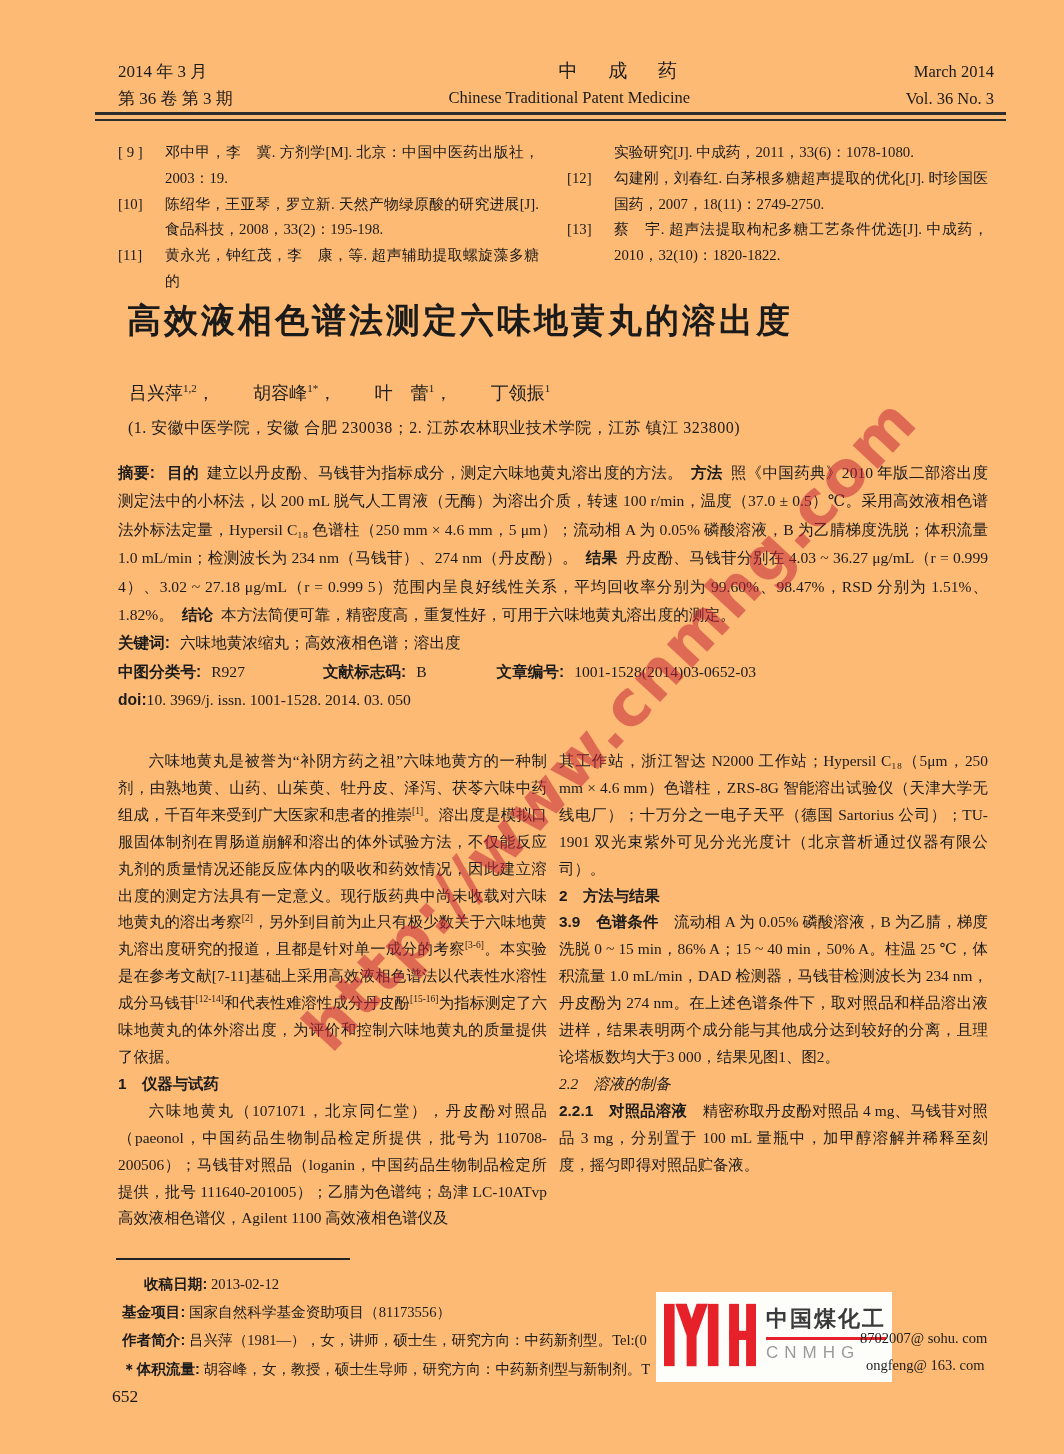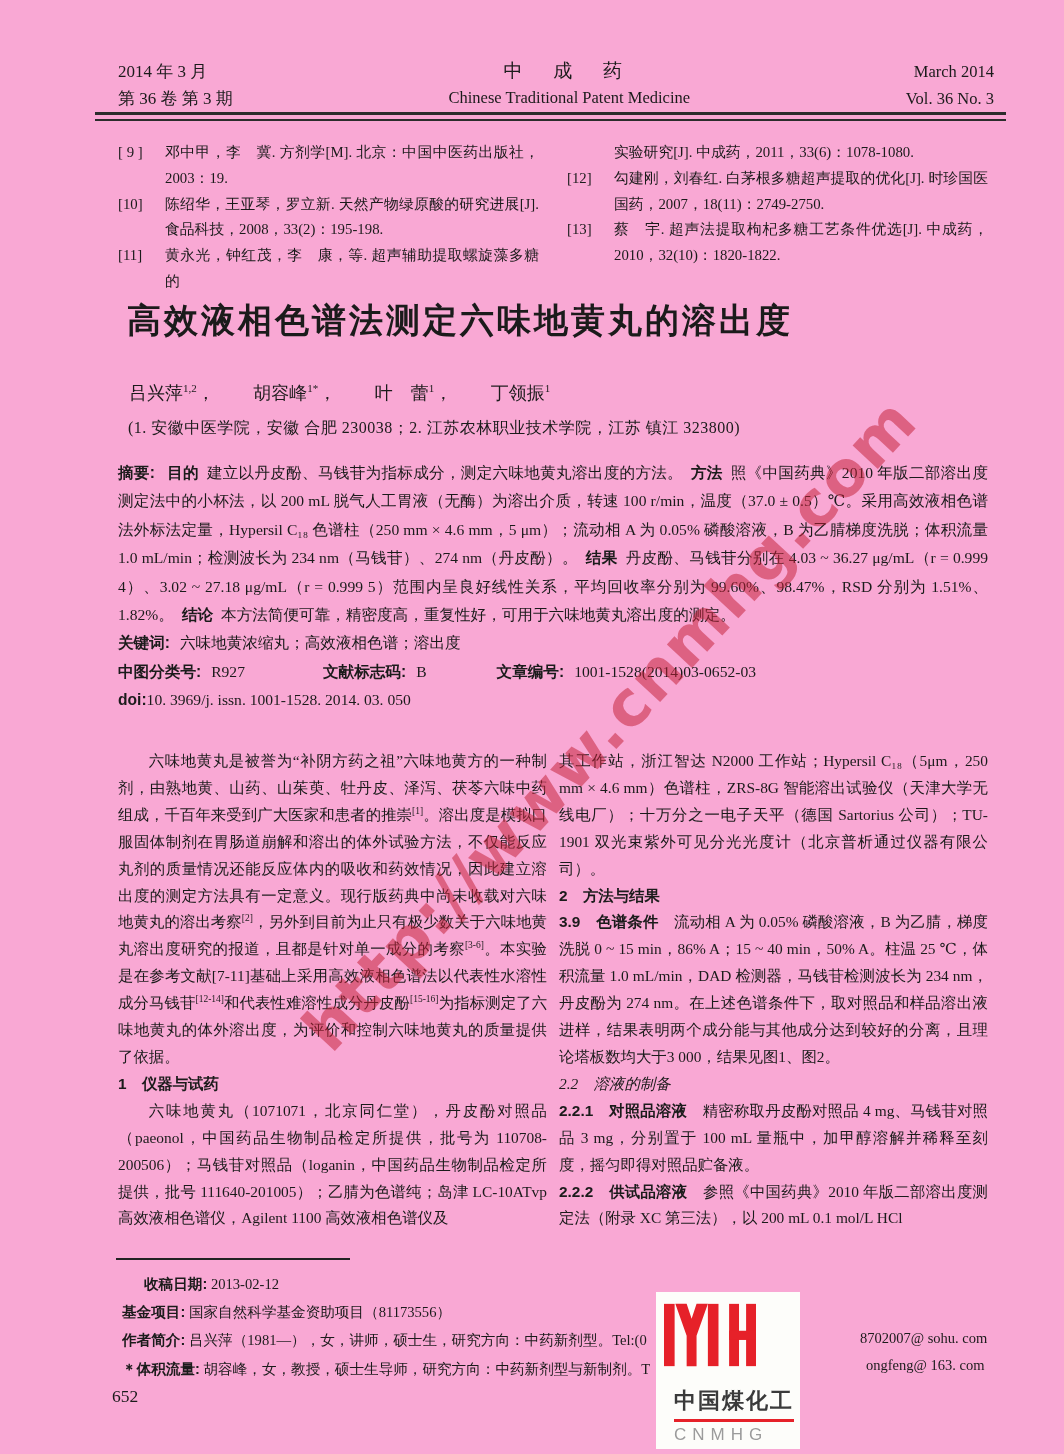--- a/index.html
+++ b/index.html
@@ -1,27 +1,27 @@
 <!DOCTYPE html>
 <html><head>
 <meta charset="utf-8">
 <style>
   html,body { margin:0; padding:0; background:#e9e9e9; }
   .page {
     position:relative; width:1064px; height:1454px; margin:0 auto;
-    background:#f9a8d4; overflow:hidden;
+    background:#fdba74; overflow:hidden;
     font-family:"Liberation Serif","DejaVu Serif",serif;
     color:#1b1b1b;
   }
   sup { font-size:10px; line-height:0; }
 
   
   .header { position:absolute; top:58px; left:118px; right:70px; display:flex; justify-content:space-between; }
   .h-left { font-size:17px; line-height:27px; }
-  .h-center { text-align:center; }
+  .h-center { text-align:right; }
   .h-center .cn { font-size:19px; letter-spacing:13px; }
   .h-center .en { font-size:16.5px; margin-top:4px; }
   .h-right { text-align:right; font-size:16.5px; line-height:27px; }
   .header-rule { position:absolute; top:112px; left:95px; right:58px; height:4px;
     border-top:3px solid #2c2c2c; border-bottom:2px solid #2c2c2c; }
 
   
   .refs { position:absolute; top:140px; left:118px; width:870px; display:flex; gap:28px;
     font-size:14.8px; line-height:25.8px; }
   .refs-col { flex:1; }
@@ -68,21 +68,21 @@
   .page-num { position:absolute; top:1386px; left:112px; font-size:17.5px; }
 
   
   .watermark { position:absolute; top:688px; left:118px; width:984px; text-align:center;
     transform:rotate(-47deg); font-family:"DejaVu Sans","Liberation Sans",sans-serif;
     font-weight:700; font-size:63px; letter-spacing:2px;
     color:rgba(196,32,55,0.52); pointer-events:none; }
 
   
   .logo { position:absolute; left:656px; top:1292px; display:flex; align-items:flex-start;
-    background:#fdfdfa; padding:4px 6px 4px 8px;flex-direction:column; }
+    background:#fdfdfa; padding:4px 6px 4px 8px; }
   .logo-text { margin-left:10px; padding-top:8px; }
   .logo-cn { font-family:"Liberation Sans","DejaVu Sans",sans-serif; font-size:22px; color:#3a3a3a;
     font-weight:600; letter-spacing:2px; padding-bottom:3px; border-bottom:3px solid #e62129; }
   .logo-en { font-family:"Liberation Sans","DejaVu Sans",sans-serif; font-size:17px; color:#9b9b9b;
     letter-spacing:6px; margin-top:3px; }
   .email1 { position:absolute; left:860px; top:1330px; font-size:14.5px; white-space:nowrap; }
   .email2 { position:absolute; left:866px; top:1357px; font-size:14.5px; white-space:nowrap; }
 </style>
 </head>
 <body>
@@ -168,21 +168,20 @@
       <p class="indent"><span>六味地黄丸是被誉为“补阴方药之祖”六味地黄方的一种制剂，由熟地黄、山药、山茱萸、牡丹皮、泽泻、茯苓六味中药组成，千百年来受到广大医家和患者的推崇</span><sup>[1]</sup><span>。溶出度是模拟口服固体制剂在胃肠道崩解和溶出的体外试验方法，不仅能反应丸剂的质量情况还能反应体内的吸收和药效情况，因此建立溶出度的测定方法具有一定意义。现行版药典中尚未收载对六味地黄丸的溶出考察</span><sup>[2]</sup><span>，另外到目前为止只有极少数关于六味地黄丸溶出度研究的报道，且都是针对单一成分的考察</span><sup>[3-6]</sup><span>。本实验是在参考文献[7-11]基础上采用高效液相色谱法以代表性水溶性成分马钱苷</span><sup>[12-14]</sup><span>和代表性难溶性成分丹皮酚</span><sup>[15-16]</sup><span>为指标测定了六味地黄丸的体外溶出度，为评价和控制六味地黄丸的质量提供了依据。</span></p>
       <p class="sec-h">1　仪器与试药</p>
       <p class="indent">六味地黄丸（1071071，北京同仁堂），丹皮酚对照品（paeonol，中国药品生物制品检定所提供，批号为 110708-200506）；马钱苷对照品（loganin，中国药品生物制品检定所提供，批号 111640-201005）；乙腈为色谱纯；岛津 LC-10ATvp 高效液相色谱仪，Agilent 1100 高效液相色谱仪及</p>
     </div>
     <div class="col">
       <p>其工作站，浙江智达 N2000 工作站；Hypersil C₁₈（5μm，250 mm × 4.6 mm）色谱柱，ZRS-8G 智能溶出试验仪（天津大学无线电厂）；十万分之一电子天平（德国 Sartorius 公司）；TU-1901 双光束紫外可见分光光度计（北京普析通过仪器有限公司）。</p>
       <p class="sec-h">2　方法与结果</p>
       <p><b class="sec-h" style="display: inline;">3.9　色谱条件</b><span>　流动相 A 为 0.05% 磷酸溶液，B 为乙腈，梯度洗脱 0 ~ 15 min，86%  A；15 ~ 40 min，50%  A。柱温 25 ℃，体积流量 1.0 mL/min，DAD 检测器，马钱苷检测波长为 234 nm，丹皮酚为 274 nm。在上述色谱条件下，取对照品和样品溶出液进样，结果表明两个成分能与其他成分达到较好的分离，且理论塔板数均大于3 000，结果见图1、图2。</span></p>
       <p class="kaiti">2.2　溶液的制备</p>
       <p><b class="sec-h" style="display: inline;">2.2.1　对照品溶液</b><span>　精密称取丹皮酚对照品 4 mg、马钱苷对照品 3 mg，分别置于 100 mL 量瓶中，加甲醇溶解并稀释至刻度，摇匀即得对照品贮备液。</span></p>
-      <p><b class="sec-h" style="display: inline;">2.2.2　供试品溶液</b><span>　参照《中国药典》2010 年版二部溶出度测定法（附录 XC 第三法），以 200 mL 0.1 mol/L HCl</span></p>
     </div>
   </div>
 
   <div class="footnote-rule"></div>
   <div class="footer">
     <p><span class="pad"></span><span class="flabel">收稿日期:</span> <span>2013-02-12</span></p>
     <p><span class="flabel">基金项目:</span> <span>国家自然科学基金资助项目（81173556）</span></p>
     <p><span class="flabel">作者简介:</span> <span>吕兴萍（1981—），女，讲师，硕士生，研究方向：中药新剂型。Tel:(0</span></p>
     <p><span class="flabel">＊体积流量:</span> <span>胡容峰，女，教授，硕士生导师，研究方向：中药新剂型与新制剂。T</span></p>
   </div>

